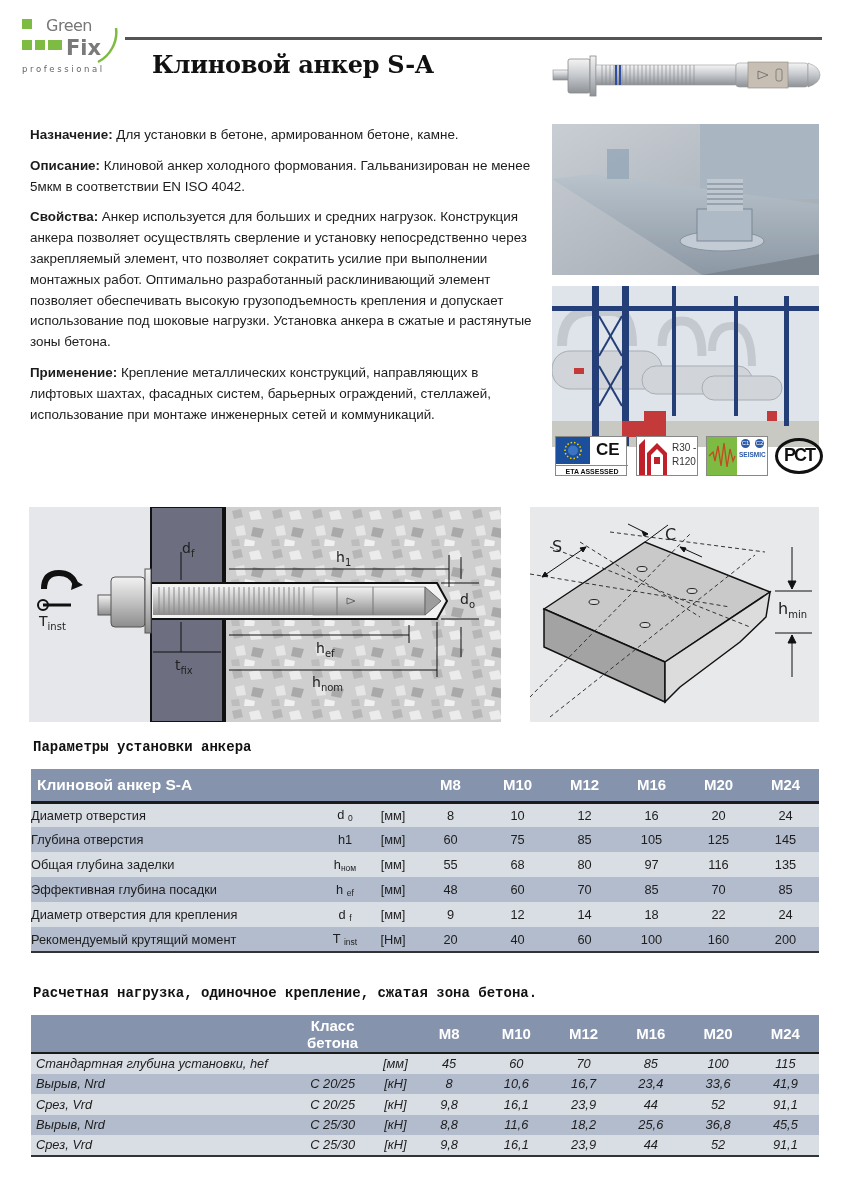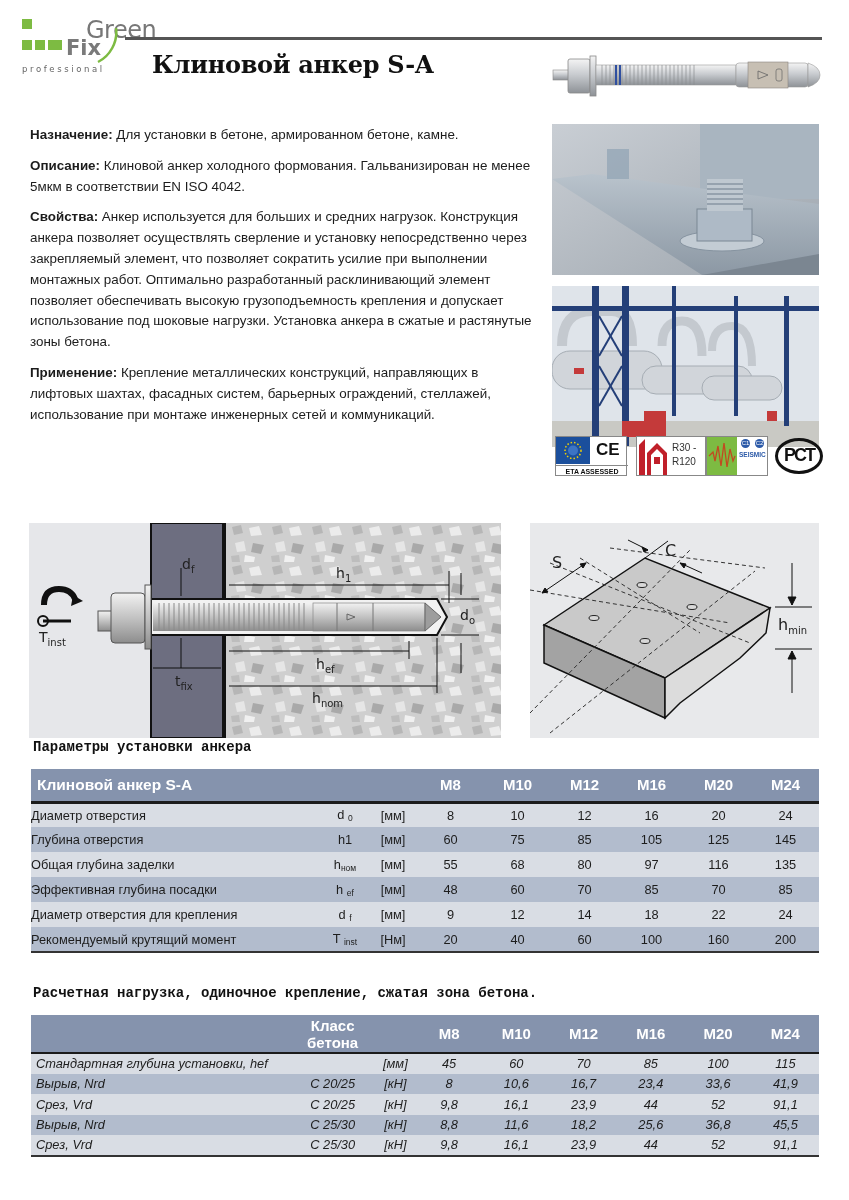--- a/index.html
+++ b/index.html
@@ -2,21 +2,21 @@
 <html><head>
 <meta charset="utf-8">
 <style>
   * { box-sizing: border-box; margin: 0; padding: 0; }
   html, body { width: 849px; height: 1200px; background: #ffffff; overflow: hidden; }
   body { position: relative; font-family: "Liberation Sans", sans-serif; color: #1a1a1a; }
 
   
   .logo { position: absolute; left: 22px; top: 16px; width: 100px; height: 62px; }
   .logo .sq { position: absolute; width: 10px; height: 10px; background: #7dbb42; }
-  .logo .word-green { position: absolute; left: 24px; top: 0; font-size: 24px; color: #777; font-family: "DejaVu Sans", sans-serif; letter-spacing: -0.5px; margin-left: 40px; }
+  .logo .word-green { position: absolute; left: 24px; top: 0; font-size: 16px; color: #777; font-family: "DejaVu Sans", sans-serif; letter-spacing: -0.5px; }
   .logo .word-fix { position: absolute; left: 44px; top: 20px; font-size: 21px; font-weight: bold; color: #7a7a7a; font-family: "DejaVu Sans", sans-serif; }
   .logo .word-pro { position: absolute; left: 0; top: 48px; font-size: 8.5px; color: #666; letter-spacing: 2.6px; font-family: "DejaVu Sans", sans-serif; }
   .logo .swoosh { position: absolute; left: 74px; top: 12px; }
   .title-rule { position: absolute; left: 125px; top: 37px; width: 697px; height: 3px; background: #555; }
   .page-title { position: absolute; left: 152px; top: 50px; font-family: "DejaVu Serif", serif; font-weight: bold; font-size: 24px; color: #111; letter-spacing: -0.3px; }
   .product-img { position: absolute; left: 548px; top: 45px; width: 275px; height: 62px; }
 
   
   .desc { position: absolute; left: 30px; top: 125px; width: 505px; font-size: 13.4px; line-height: 20.8px; color: #1c1c1c; }
   .desc p { margin-bottom: 10px; }
@@ -24,21 +24,21 @@
 
   
   .photo { position: absolute; left: 552px; width: 267px; overflow: hidden; }
   .photo1 { top: 124px; height: 151px; }
   .photo2 { top: 286px; height: 161px; }
 
   .badges { position: absolute; left: 555px; top: 436px; width: 270px; height: 40px; }
   .badge { position: absolute; top: 0; height: 40px; border: 1px solid #888; background: #fff; }
 
   
-  .diagram { position: absolute; top: 507px; background: #e8e9eb; overflow: hidden; margin-top: 16px; }
+  .diagram { position: absolute; top: 507px; background: #e8e9eb; overflow: hidden; }
   .diag-left { left: 29px; width: 472px; height: 215px; }
   .diag-right { left: 530px; width: 289px; height: 215px; }
   .dlabel { position: absolute; font-family: "DejaVu Sans", sans-serif; font-size: 14px; color: #222; }
   .dlabel sub { font-size: 10px; }
 
   
   .section-title { position: absolute; left: 33px; font-family: Liberation Mono, monospace; font-weight: bold; font-size: 14px; color: #111; }
   .t1-title { top: 739px; }
   .t2-title { top: 985px; }
 
@@ -205,21 +205,21 @@
   <div class="badge" style="left:0;width:72px;">
     <div style="position:absolute;left:0;top:0;width:34px;height:27px;background:#1b4f9c;">
       <svg width="34" height="27" viewBox="0 0 34 27">
           <circle cx="17" cy="13.5" r="8" fill="none" stroke="#f2d100" stroke-width="1.5" stroke-dasharray="1.5 2"></circle>
           <circle cx="17" cy="13.5" r="5" fill="#3c74c4"></circle>
         </svg>
     </div>
     <span style="position:absolute;left:40px;top:3px;font-size:17px;font-weight:bold;color:#111;">CE</span>
     <span style="position:absolute;left:0;top:28px;width:72px;text-align:center;font-size:7px;font-weight:bold;color:#111;border-top:1px solid #888;line-height:11px;">ETA ASSESSED</span>
   </div>
-  <div class="badge" style="left:81px;width:70px;">
+  <div class="badge" style="left:81px;width:62px;">
     <svg style="position:absolute;left:0;top:0;" width="32" height="38" viewBox="0 0 32 38">
       <rect width="32" height="38" fill="#fff"></rect>
       <path d="M2 38 L2 8 L8 2 L8 38 Z" fill="#c0202a"></path>
       <path d="M10 38 L10 16 L20 6 L30 16 L30 38 L26 38 L26 18 L20 12 L14 18 L14 38 Z" fill="#c0202a"></path>
       <rect x="17" y="20" width="6" height="7" fill="#c0202a"></rect>
     </svg>
     <span style="position:absolute;left:35px;top:4px;font-size:10px;color:#333;line-height:13px;">R30 -</span>
     <span style="position:absolute;left:35px;top:18px;font-size:10px;color:#333;line-height:13px;">R120</span>
   </div>
   <div class="badge" style="left:151px;width:62px;">

